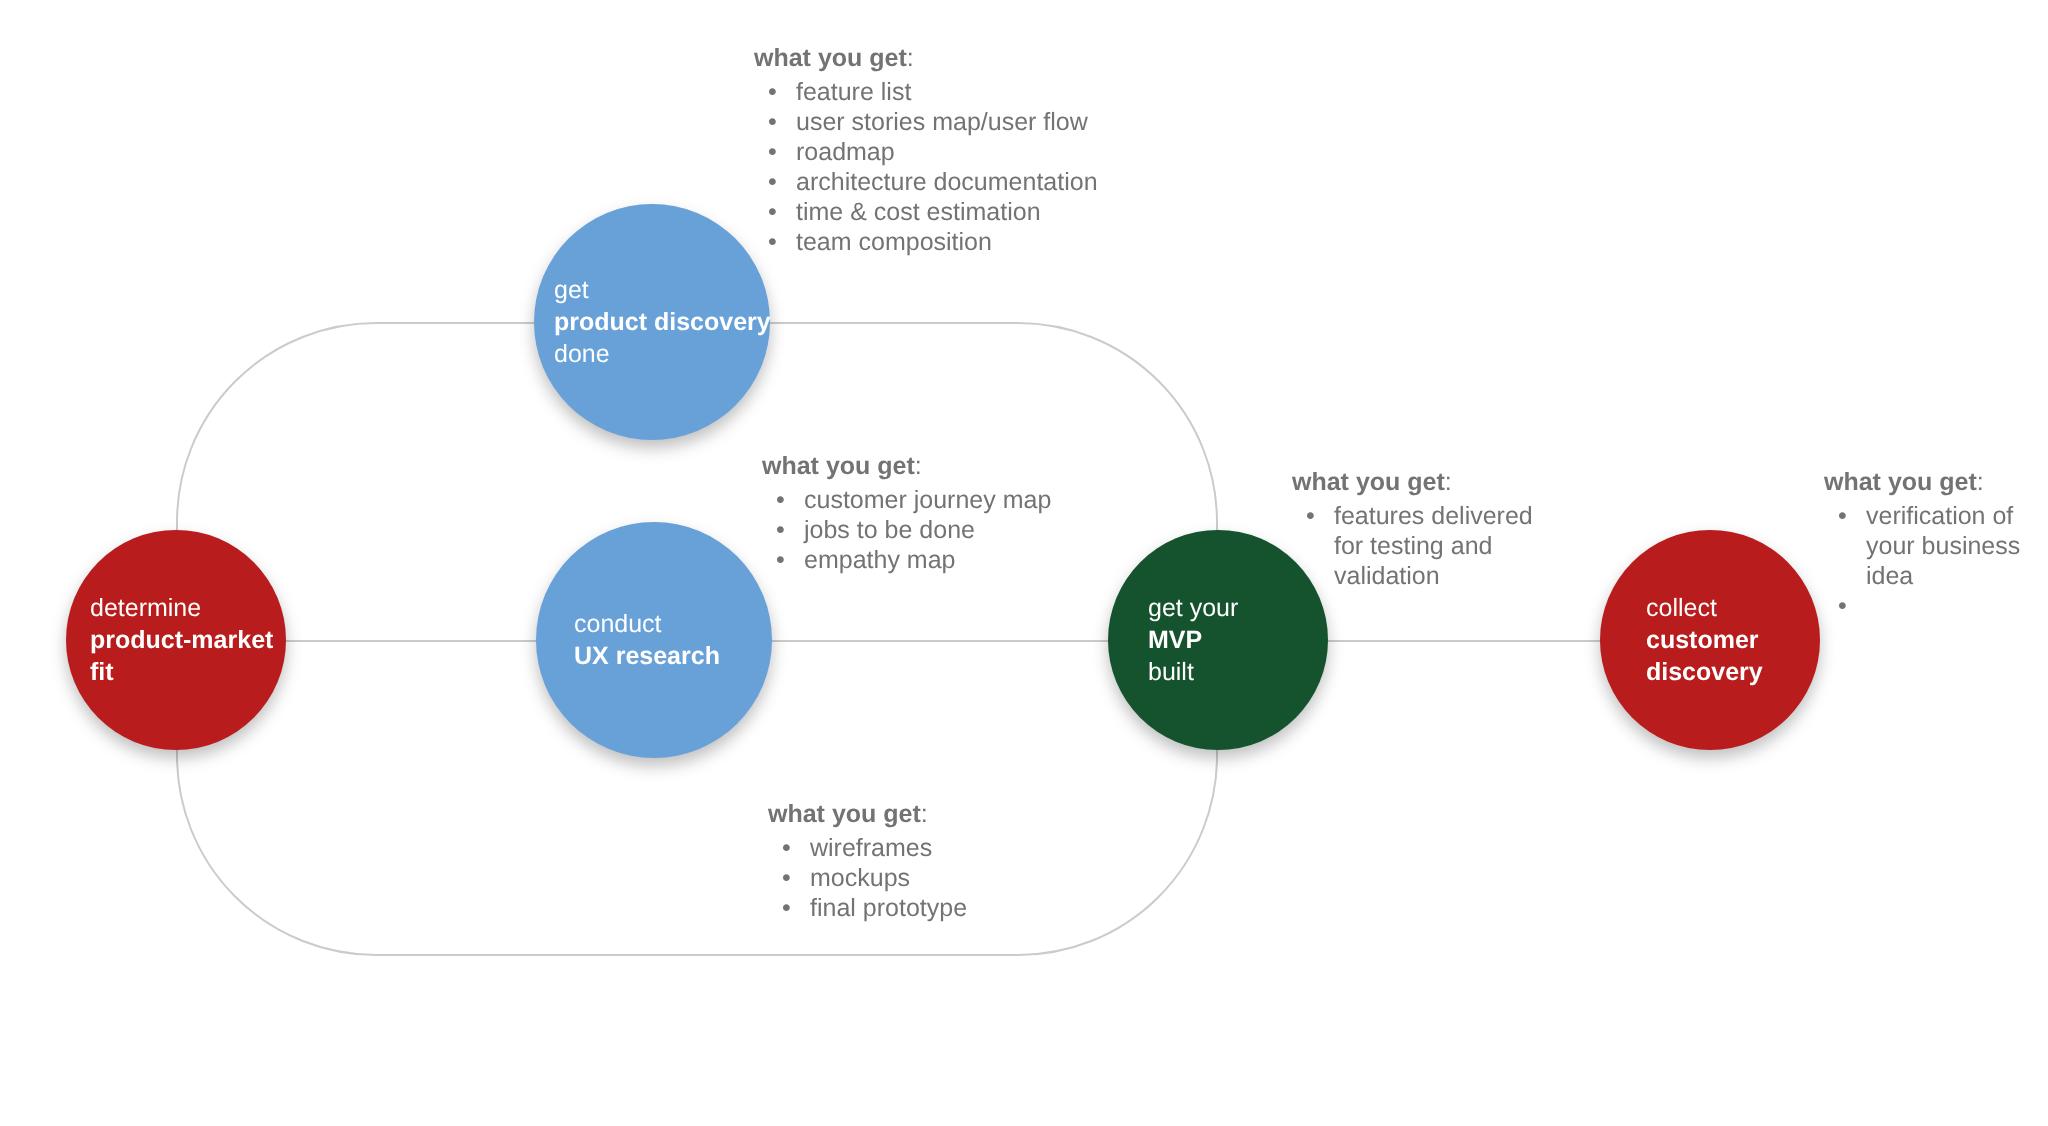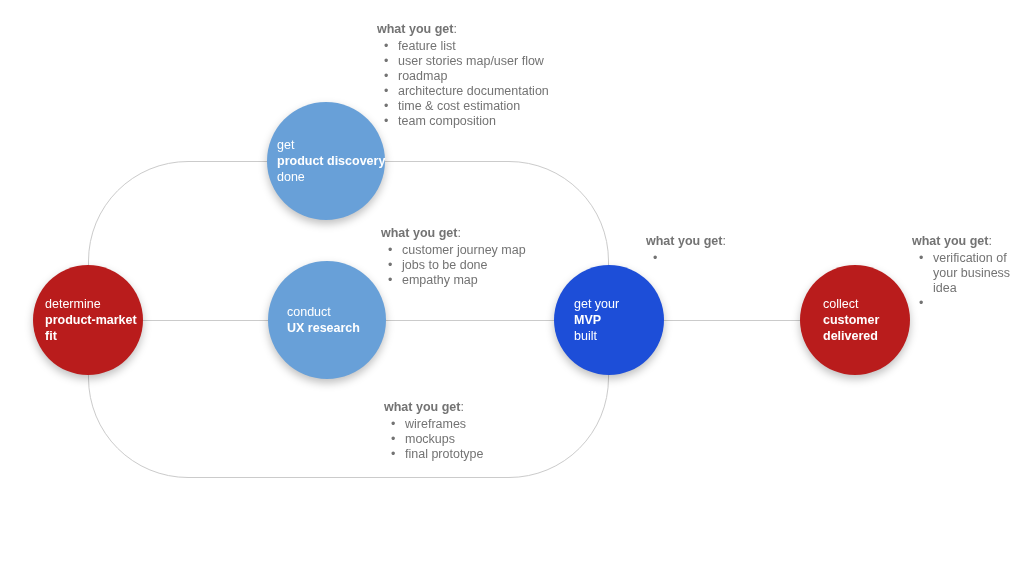--- a/index.html
+++ b/index.html
@@ -27,21 +27,21 @@
     position:absolute;border-radius:50%;
     display:flex;flex-direction:column;justify-content:center;align-items:flex-start;
     color:#ffffff;font-size:12.5px;line-height:16px;
     box-shadow:0 4px 8px rgba(0,0,0,0.25);
     box-sizing:border-box;
   }
   .node span{display:block;white-space:nowrap;}
   .node .b{font-weight:bold;}
   .node-blue{background:#68a0d8;}
   .node-green{background:#b91c1c;}
-  .node-purple{background:#1d4ed8;}
+  .node-purple{background:#14532d;}
 
   .n-pmf{left:33px;top:265px;width:110px;height:110px;padding-left:12px;}
   .n-discovery{left:267px;top:102px;width:118px;height:118px;padding-left:10px;}
   .n-ux{left:268px;top:261px;width:118px;height:118px;padding-left:19px;}
   .n-design{left:266px;top:416px;width:124px;height:124px;padding-left:24px;}
   .n-mvp{left:554px;top:265px;width:110px;height:110px;padding-left:20px;}
   .n-feedback{left:800px;top:265px;width:110px;height:110px;padding-left:23px;}
 
   
   .wyg{
@@ -123,20 +123,21 @@
     <div class="li">
         <span class="bullet">•</span>
         <span>final prototype</span>
       </div>
   </div>
 
   <div class="wyg l-mvp">
     <div class="hd"><span>what you get</span><span class="colon">:</span></div>
     <div class="li">
         <span class="bullet">•</span>
+        <span>features delivered for testing and validation</span>
       </div>
   </div>
 
   <div class="wyg l-feedback">
     <div class="hd"><span>what you get</span><span class="colon">:</span></div>
     <div class="li">
         <span class="bullet">•</span>
         <span>verification of your business idea</span>
       </div>
     <div class="li">
@@ -169,17 +170,17 @@
   <div class="node node-purple n-mvp">
     <span>get your</span>
     <span class="b">MVP</span>
     <span class="b"></span>
     <span>built</span>
   </div>
 
   <div class="node node-green n-feedback">
     <span>collect</span>
     <span class="b">customer</span>
-    <span class="b">delivered</span>
+    <span class="b">discovery</span>
     <span></span>
   </div>
 
 </div>
 
 </body></html>

